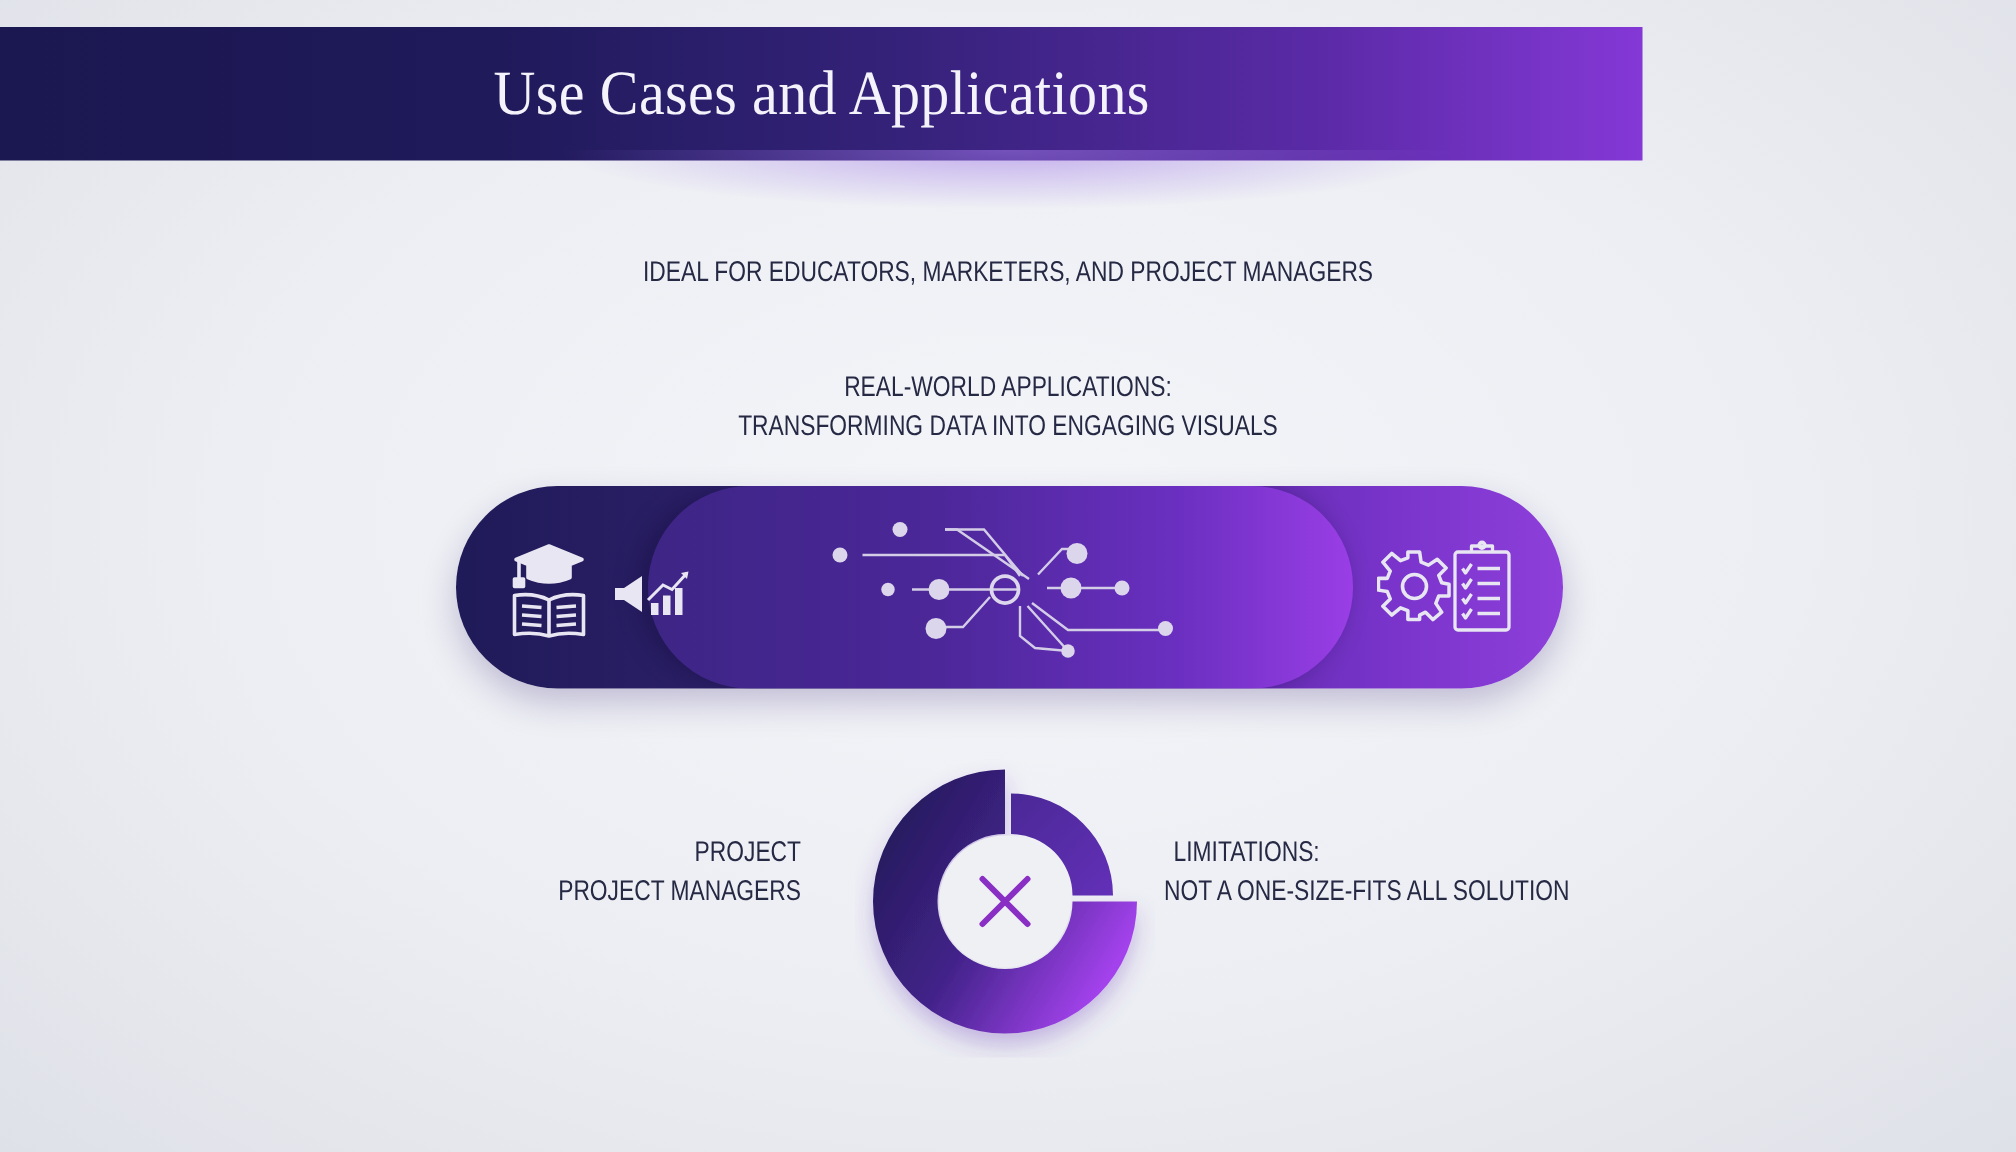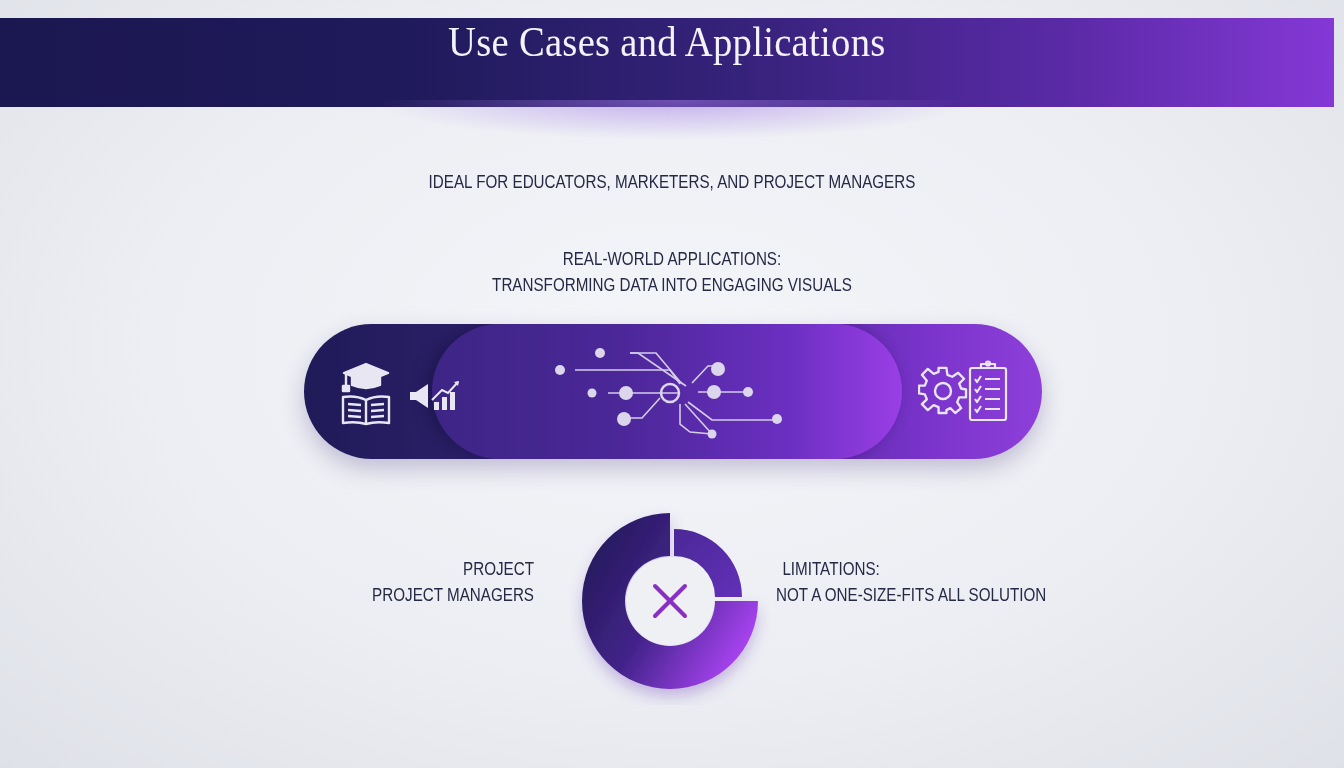--- a/index.html
+++ b/index.html
@@ -2,23 +2,23 @@
 <html><head>
 <meta charset="utf-8">
 <style>
   html, body { margin:0; padding:0; }
   body {
     width:1344px; height:768px; overflow:hidden; position:relative;
     background: radial-gradient(ellipse at 50% 45%, #f4f5f9 0%, #eceef3 55%, #dfe1e8 100%);
     font-family: "Liberation Sans", sans-serif;
   }
   .banner {
-    position:absolute; left:0; top:18px; width:1334px; height:89px;
+    position:absolute; left:0; top:18px; width:1095px; height:89px;
     background: linear-gradient(90deg, #1b1750 0%, #1f1a5a 30%, #35227a 55%, #5a2aa6 80%, #8438d6 100%);
-    display:flex; justify-content:center;
+    display:flex; align-items:center; justify-content:center;
   }
   .banner-glow {
     position:absolute; left:372px; top:100px; width:600px; height:40px;
     background: radial-gradient(ellipse at 50% 0%, rgba(160,120,230,0.55) 0%, rgba(160,120,230,0.0) 70%);
     pointer-events:none;
   }
   .banner h1 {
     margin:0; color:#f4f2fb; font-family:"Liberation Serif", serif; font-weight:normal;
     font-size:42px; letter-spacing:0.3px; transform:scaleX(0.92);
   }

